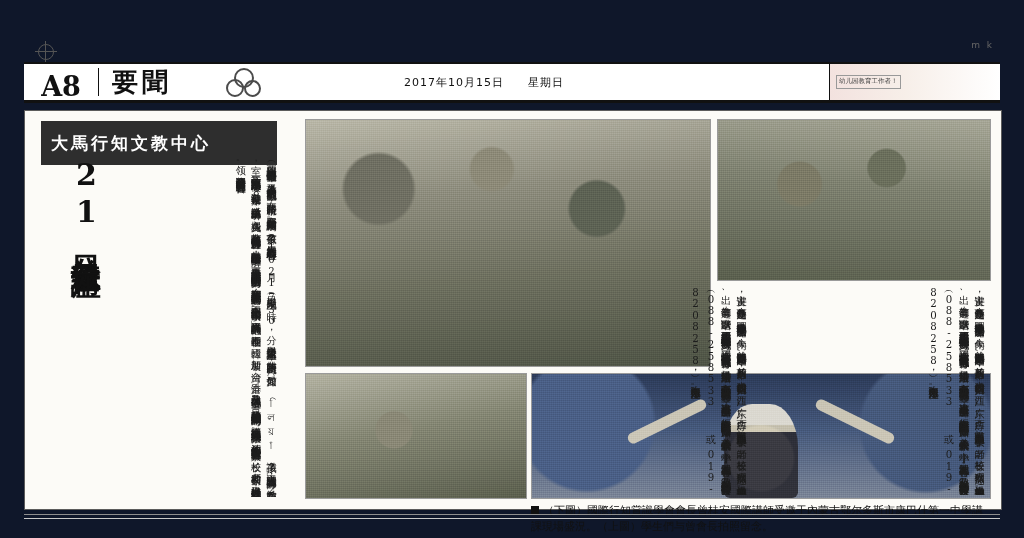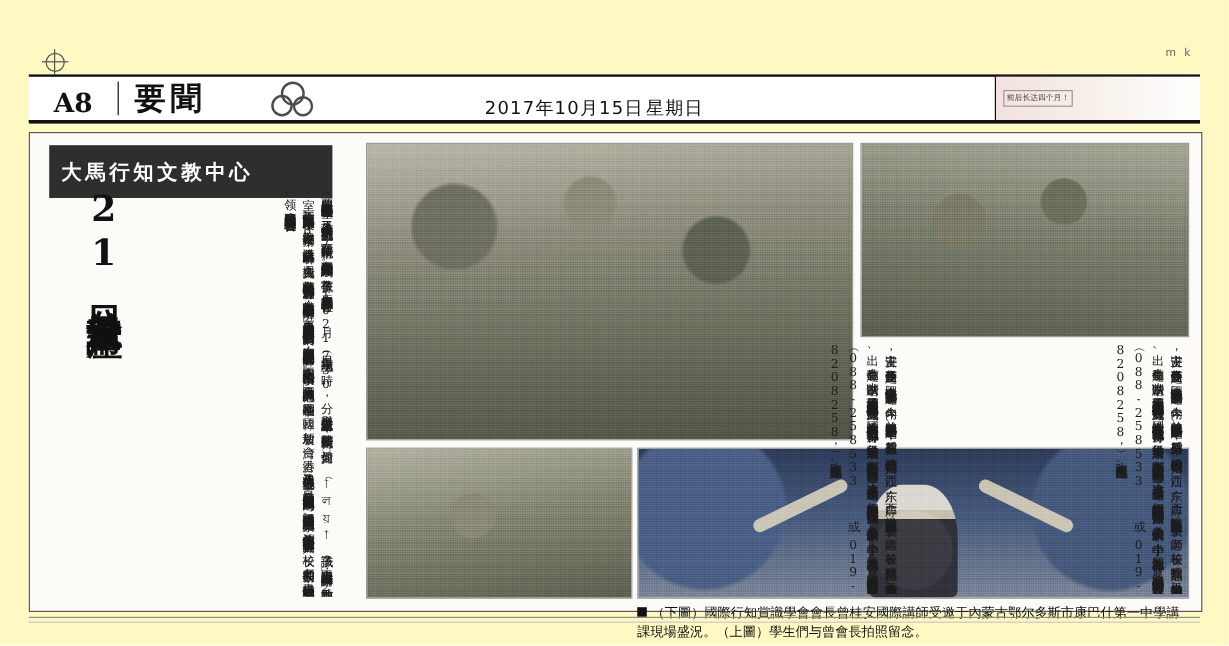--- a/index.html
+++ b/index.html
@@ -3,21 +3,21 @@
 <meta charset="utf-8">
 <style>
   html,body{margin:0;padding:0;background:#ffffff;}
   body{
     width:1024px;height:538px;overflow:hidden;
     font-family:"DejaVu Sans","Liberation Sans",sans-serif;
     color:#1a1a1a;
   }
   .page{
     position:relative;width:1024px;height:538px;
-    background:#fef9c3;
+    background:#0f172a;
   }
   
   .reg-mark{
     position:absolute;left:38px;top:44px;width:14px;height:14px;
     border:1px solid #555;border-radius:50%;
   }
   .reg-mark:before,.reg-mark:after{
     content:"";position:absolute;background:#555;
   }
   .reg-mark:before{left:6px;top:-4px;width:1px;height:22px;}
@@ -34,21 +34,21 @@
 
   .masthead{
     position:absolute;left:24px;top:62px;width:976px;height:36px;
     border-top:2px solid #111;border-bottom:1px solid #111;
     background:#ffffff;
   }
   .folio{
     position:absolute;left:0;top:0;width:74px;height:44px;
     display:flex;align-items:center;justify-content:center;
     font-family:"DejaVu Serif","Liberation Serif",serif;
-    font-size:22px;font-weight:bold;color:#111;
+    font-size:27px;font-weight:bold;color:#111;
   }
   .folio-sep{
     position:absolute;left:74px;top:4px;width:1px;height:28px;background:#111;
   }
   .sec-name{
     position:absolute;left:88px;top:0;height:36px;
     display:flex;align-items:center;
     font-family:"DejaVu Serif","Liberation Serif",serif;
     font-size:26px;font-weight:bold;letter-spacing:4px;color:#111;
   }
@@ -56,22 +56,22 @@
     position:absolute;left:200px;top:3px;width:46px;height:30px;
   }
   .logo-circles i{
     position:absolute;border:2px solid #4b4b4b;border-radius:50%;display:block;
   }
   .logo-circles i.a{left:10px;top:1px;width:16px;height:16px;}
   .logo-circles i.b{left:2px;top:12px;width:14px;height:14px;}
   .logo-circles i.c{left:20px;top:13px;width:13px;height:13px;}
   .date-line{
     position:absolute;left:380px;top:0;height:36px;
-    display:flex;align-items:flex-end;gap:2px;
-    font-size:15px;color:#111;letter-spacing:1px;
+    display:flex;align-items:center;gap:24px;
+    font-size:11px;color:#111;letter-spacing:1px;
   }
   .eng-name{
     position:absolute;left:680px;top:0;height:36px;
     display:flex;align-items:center;
     font-size:8.5px;letter-spacing:1.6px;color:#4a4a4a;
   }
   .brand{
     position:absolute;right:0;top:0;width:170px;height:36px;
     border-left:1px solid #111;
     background:linear-gradient(90deg,#f3e2df 0%,#f7efe9 45%,#ffffff 100%);
@@ -222,21 +222,21 @@
     <div class="logo-circles">
       <i class="a"></i>
         <i class="b"></i>
         <i class="c"></i>
     </div>
     <div class="date-line">
       <span>2017年10月15日</span>
       <span>星期日</span>
     </div>
     <div class="brand">
-      <div class="brand-tag">前后长达四个月！</div>
+      <div class="brand-tag">幼儿园教育工作者！</div>
     </div>
   </div>
   <div class="rule-thick"></div>
 
   <div class="frame">
 
     <div class="lead-col">
       <div class="centre-bar">
         <span>大馬行知文教中心</span>
       </div>

